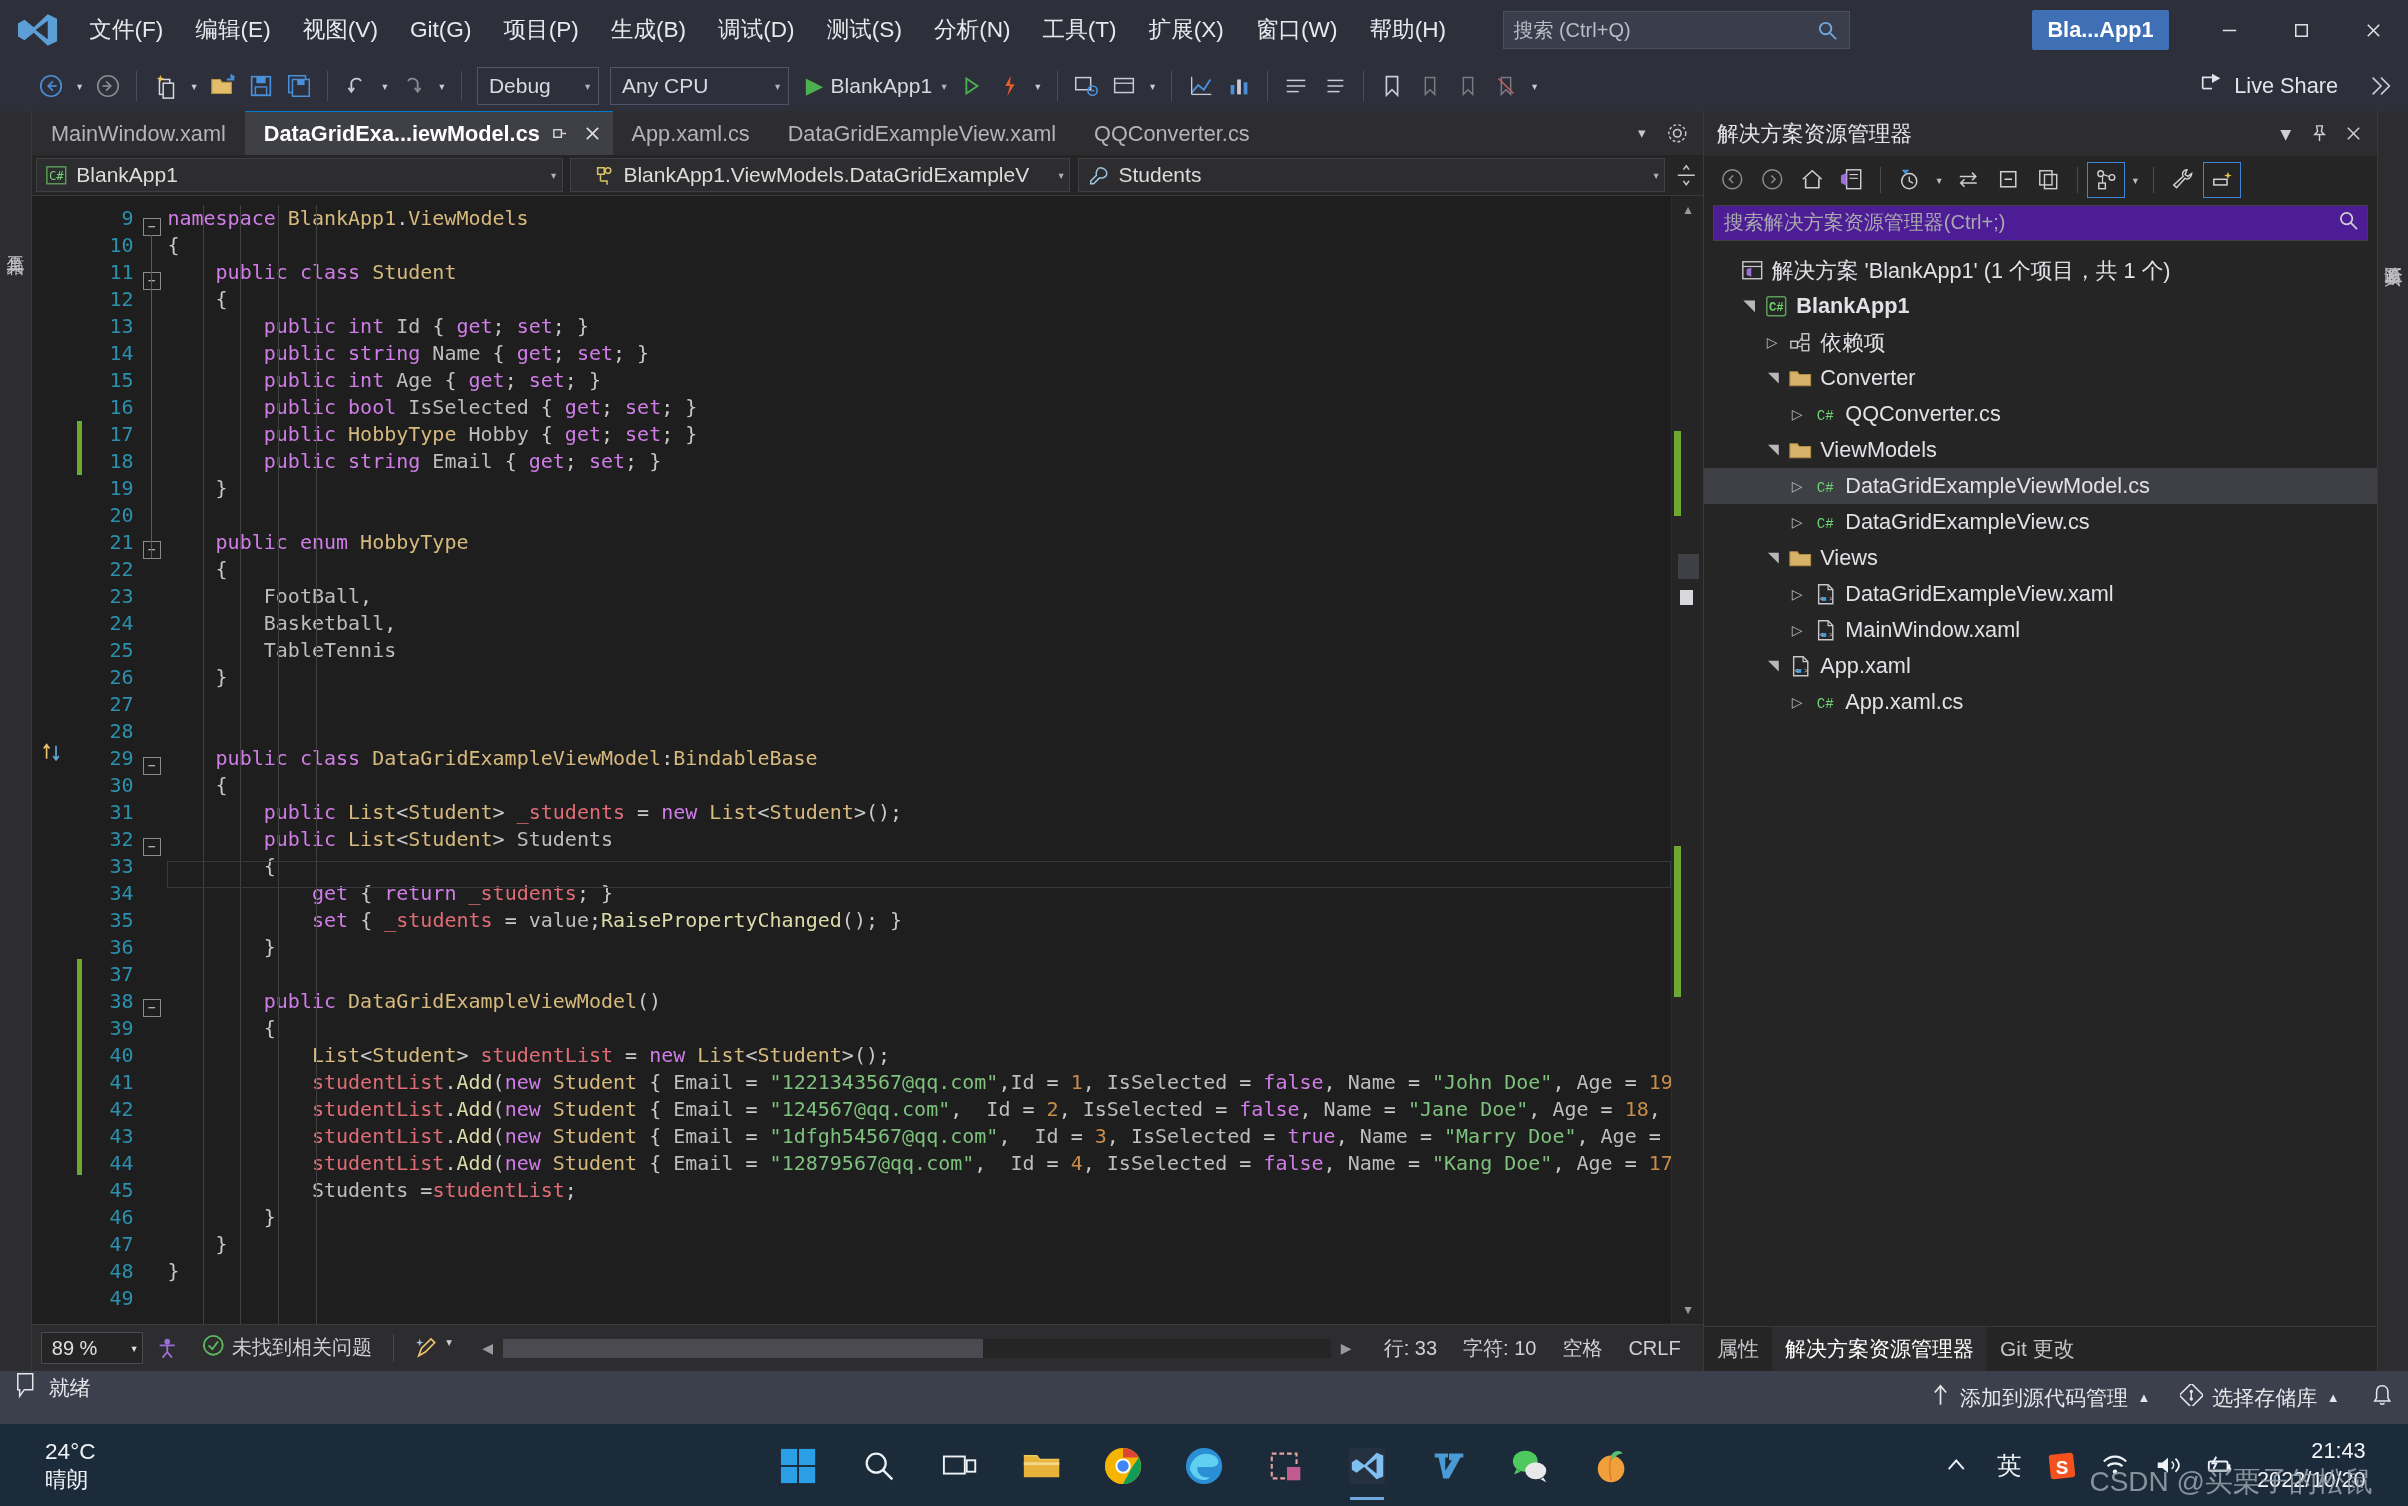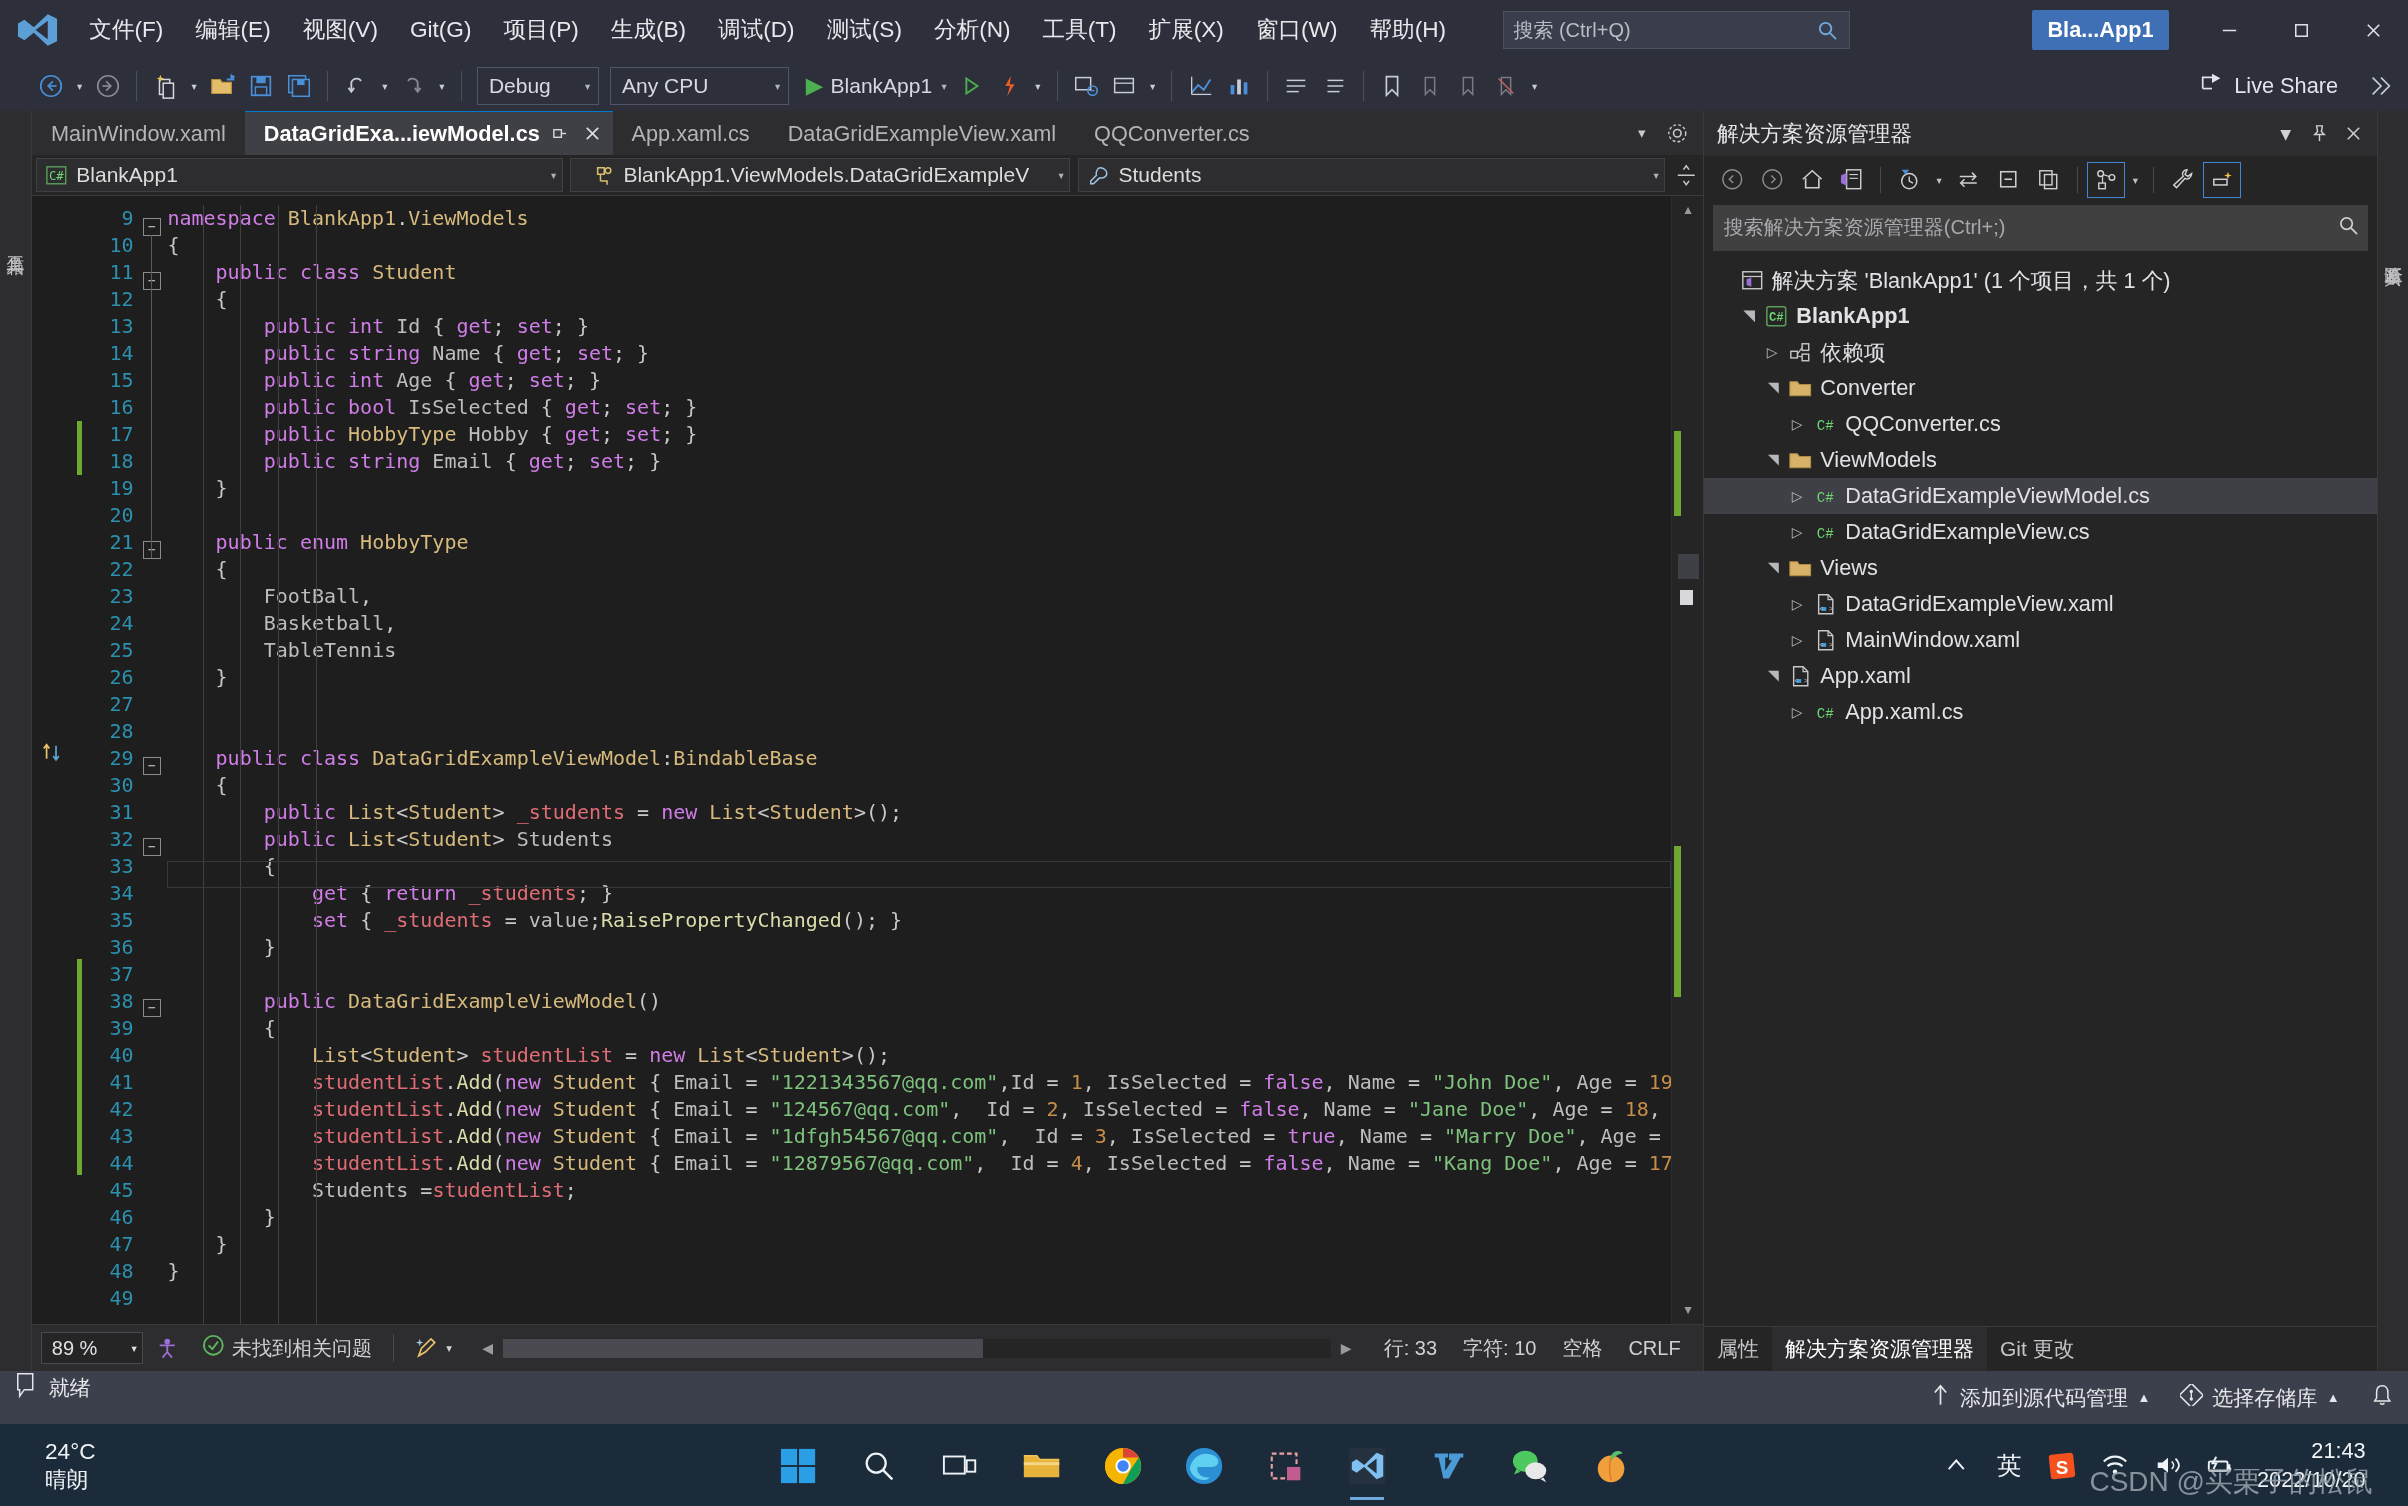--- a/index.html
+++ b/index.html
@@ -269,21 +269,21 @@
     color: #d0d0d4; font-size: 20px;
     border-top: 0.9px solid #3a3a3d;
     gap: 0;
   }
   .zoomsel {
     border: 0.9px solid #4a4a50; background:#252526;
     display:flex;align-items:center; height:32px; padding:0 5.6px 0 9.4px;
     min-width: 102px; color:#e0e0e4;
   }
   .zoomsel .za { margin-left:auto; padding-left:11.3px; font-size:10.4px; }
-  .estat-item { display:flex;align-items:center;gap:7.5px; padding: 0 11.3px; white-space:nowrap;}
+  .estat-item { display:flex;gap:7.5px; padding: 0 11.3px; white-space:nowrap;}
   .vsep { width:0.9px;height:28px;background:#4a4a50;margin:0 9.4px;}
   .hscroll {
     flex: 1 1 auto; display:flex;align-items:center; gap:5.6px; margin: 0 15px;
     min-width: 0;
   }
   .hs-track { flex:1 1 auto; height: 19px; background:#252526; position:relative; }
   .hs-thumb { position:absolute; left:0; top:0; bottom:0; background:#4a4a50; }
   .hs-arr { color:#9a9a9e; font-size:14px; width:19px;text-align:center;}
   .pos-items { display:flex;align-items:center;gap:0; }
   .pos-items span { padding: 0 13px; white-space:nowrap;}
@@ -308,22 +308,22 @@
   .rp-toolbar {
     height: 47px; flex:0 0 47px;
     display:flex;align-items:center; padding-left:9.4px; gap:1.9px;
     background:#252526;
   }
   .rtb { width:38px;height:36px;display:flex;align-items:center;justify-content:center;color:#c8ccd2;position:relative;}
   .rtb.boxed { border:0.9px solid #3f87d4; }
   .rtb-arr { width:17px;height:36px;display:flex;align-items:center;justify-content:center;color:#c0c0c4;font-size:10.4px;}
   .rtb-sep { width:0.9px;height:26px;background:#4a4a50;margin:0 7.5px;}
   .rp-search {
-    margin: 1.9px 9.4px 5.6px 9.4px; height: 46px;
-    background:#404040; border:0.9px solid #3f3f46;
+    margin: 1.9px 9.4px 5.6px 9.4px; height: 36px;
+    background:#4c1d95; border:0.9px solid #3f3f46;
     display:flex;align-items:center; padding:0 7.5px 0 9.4px;
     color:#a8a8ae; font-size:20px;
   }
   .rp-search .sicn { margin-left:auto; color:#d0d0d4;}
   .rp-tree { flex:1 1 auto; overflow:hidden; padding-top: 5.6px;}
   .trow {
     height: 36px; display:flex;align-items:center;
     color:#e2e2e6; font-size:21.7px; white-space:nowrap;
     padding-right:5.6px;
   }

